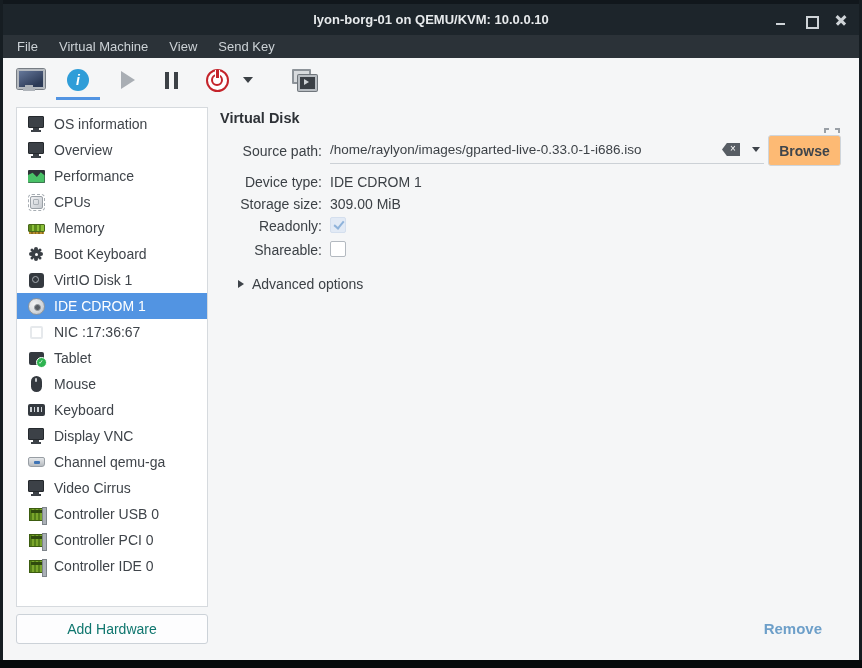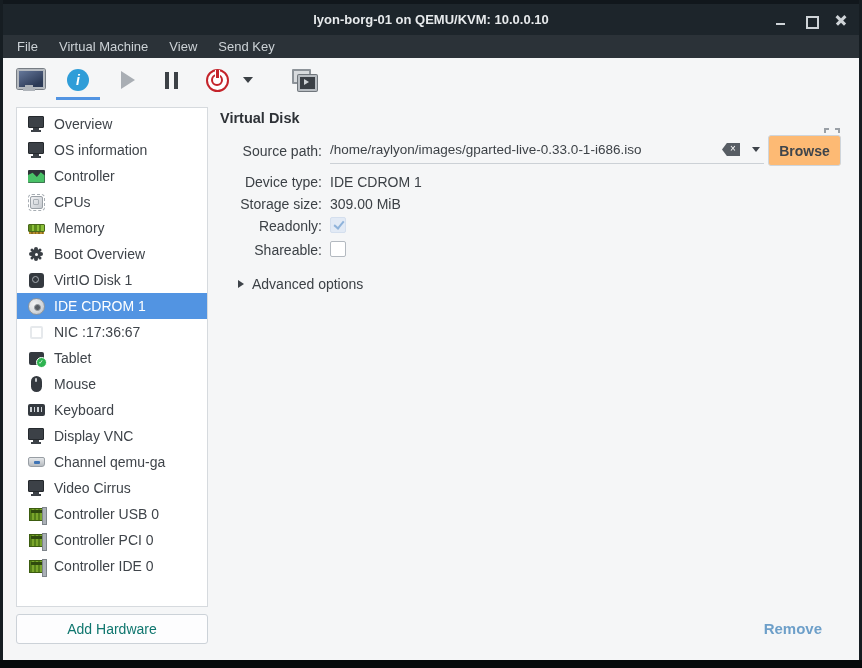--- a/index.html
+++ b/index.html
@@ -153,51 +153,51 @@
         <path d="M1 5V1h4 M11 1h4v4 M15 11v4h-4 M5 15H1v-4" stroke="#9aa0a6" stroke-width="2" fill="none"></path>
       </svg>
   </div>
 
   <div class="sidebar">
     <div class="hw-list">
         <div class="row">
     <span class="icbox">
             <span class="ic monitor-icon"></span>
           </span>
+    <span class="row-label">OS information</span>
+  </div>
+        <div class="row">
+    <span class="icbox">
+            <span class="ic monitor-icon"></span>
+          </span>
     <span class="row-label">Overview</span>
   </div>
         <div class="row">
     <span class="icbox">
-            <span class="ic monitor-icon"></span>
-          </span>
-    <span class="row-label">OS information</span>
-  </div>
-        <div class="row">
-    <span class="icbox">
             <span class="ic performance-chart-icon"></span>
           </span>
-    <span class="row-label">Controller</span>
+    <span class="row-label">Performance</span>
   </div>
         <div class="row">
     <span class="icbox">
             <span class="ic cpu-chip-icon"></span>
           </span>
     <span class="row-label">CPUs</span>
   </div>
         <div class="row">
     <span class="icbox">
             <span class="ic memory-icon"></span>
           </span>
     <span class="row-label">Memory</span>
   </div>
         <div class="row">
     <span class="icbox">
             <span class="ic gear-icon"></span>
           </span>
-    <span class="row-label">Boot Overview</span>
+    <span class="row-label">Boot Keyboard</span>
   </div>
         <div class="row">
     <span class="icbox">
             <span class="ic disk-icon"></span>
           </span>
     <span class="row-label">VirtIO Disk 1</span>
   </div>
         <div class="row selected">
     <span class="icbox">
             <span class="ic cdrom-icon"></span>

